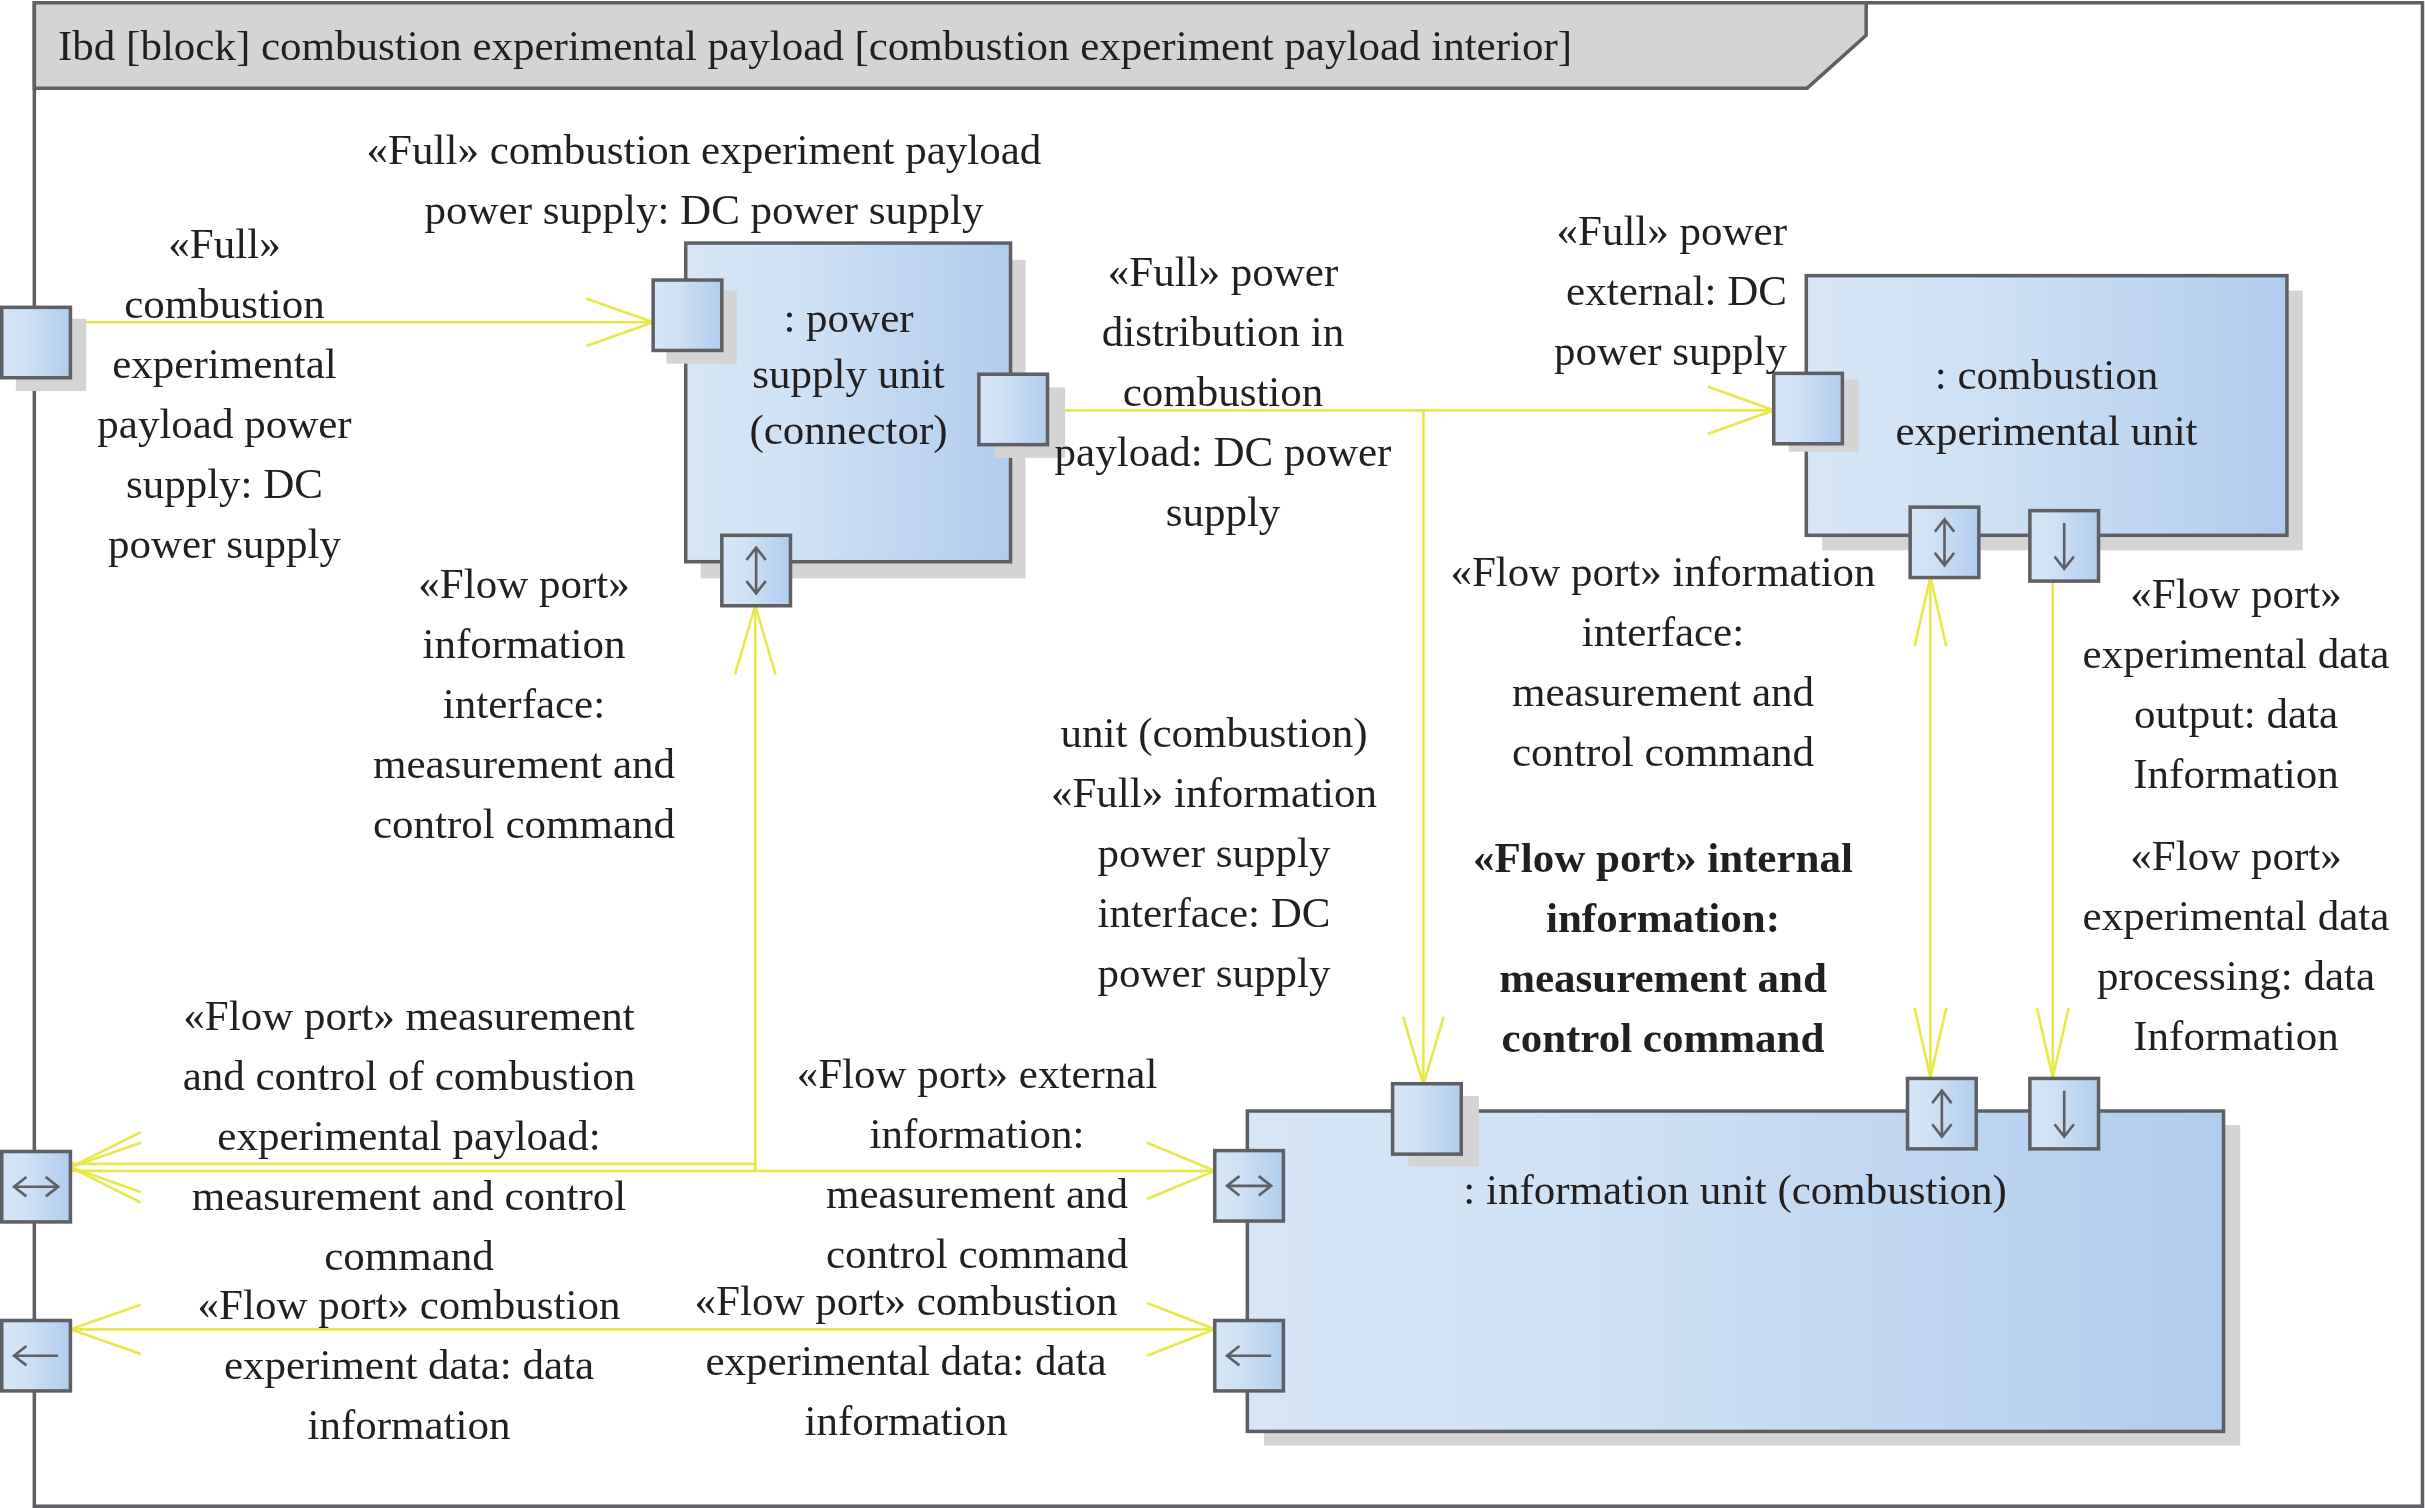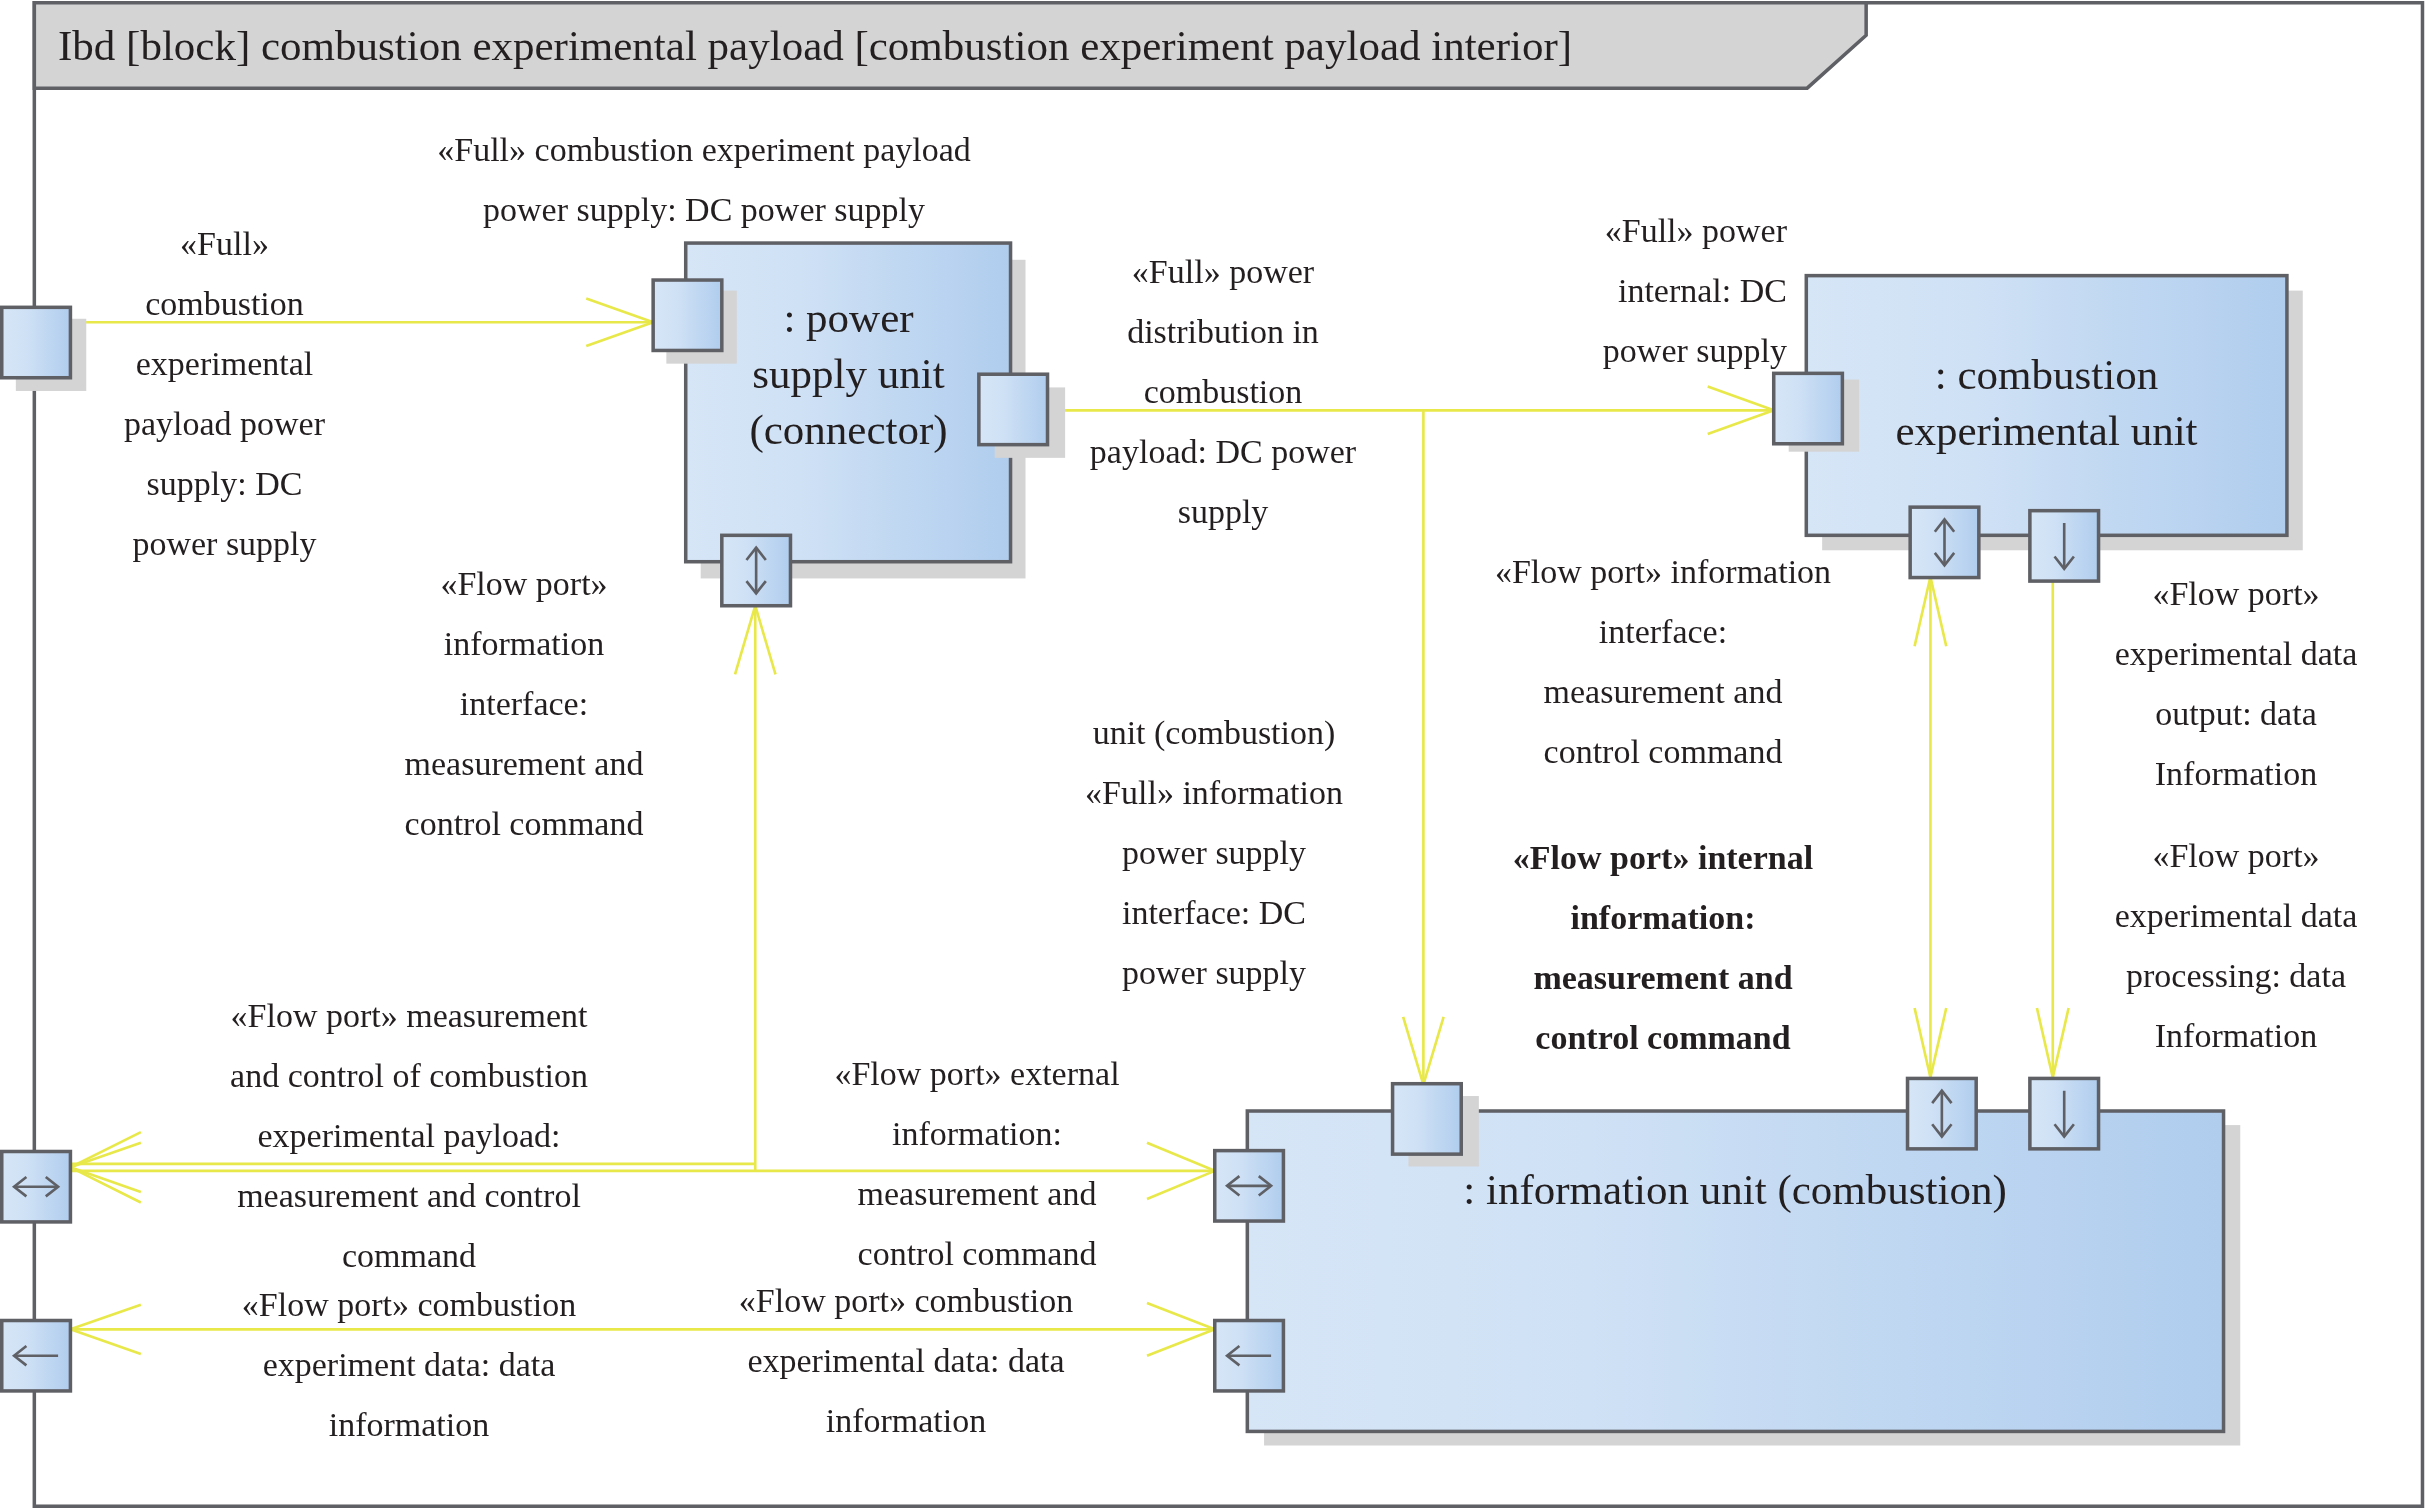--- a/index.html
+++ b/index.html
@@ -1,19 +1,19 @@
 <!DOCTYPE html>
 <html style="font-size:14px"><head>
 <meta charset="utf-8">
 <style>
   html, body { margin:0; padding:0; background:#ffffff; }
   body { width:2426px; height:1509px; position:relative; overflow:hidden;
          font-family:"Liberation Serif","DejaVu Serif",serif; color:#231f20; }
   #diagram { position:absolute; left:0; top:0; width:2426px; height:1509px; }
-  .lbl { position:absolute; text-align:center; font-size:34px; line-height:60px; white-space:nowrap; }
+  .lbl { position:absolute; text-align:center; font-size:43px; line-height:60px; white-space:nowrap; }
   .lbl div { white-space:nowrap; }
   .title { position:absolute; left:58px; top:19.4px; font-size:43px; line-height:53px; white-space:nowrap; }
   .blockname { position:absolute; text-align:center; font-size:43px; line-height:56px; }
 </style>
 </head>
 <body>
 
 <svg id="diagram" xmlns="http://www.w3.org/2000/svg" width="2426" height="1509" viewBox="0 0 2756 1714">
   <defs>
     <linearGradient id="blockGrad" x1="0" y1="0" x2="1" y2="0">
@@ -188,21 +188,21 @@
   </div>
 <div class="lbl" style="left:1012px; top:242px; width:422px;">
     <div>«Full» power</div>
     <div>distribution in</div>
     <div>combustion</div>
     <div>payload: DC power</div>
     <div>supply</div>
   </div>
 <div class="lbl" style="left:1479px; top:201px; width:308px; text-align:right;">
     <div>«Full» power</div>
-    <div>internal: DC</div>
+    <div>external: DC</div>
     <div>power supply</div>
   </div>
 <div class="lbl" style="left:326px; top:554px; width:396px;">
     <div>«Flow port»</div>
     <div>information</div>
     <div>interface:</div>
     <div>measurement and</div>
     <div>control command</div>
   </div>
 <div class="lbl" style="left:1408px; top:542px; width:510px;">

